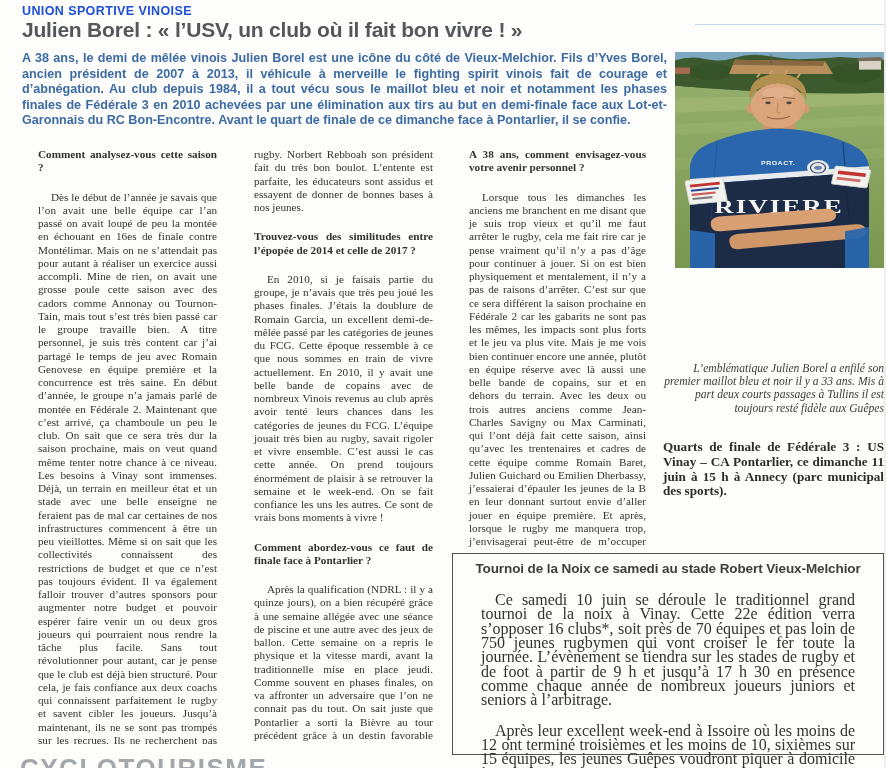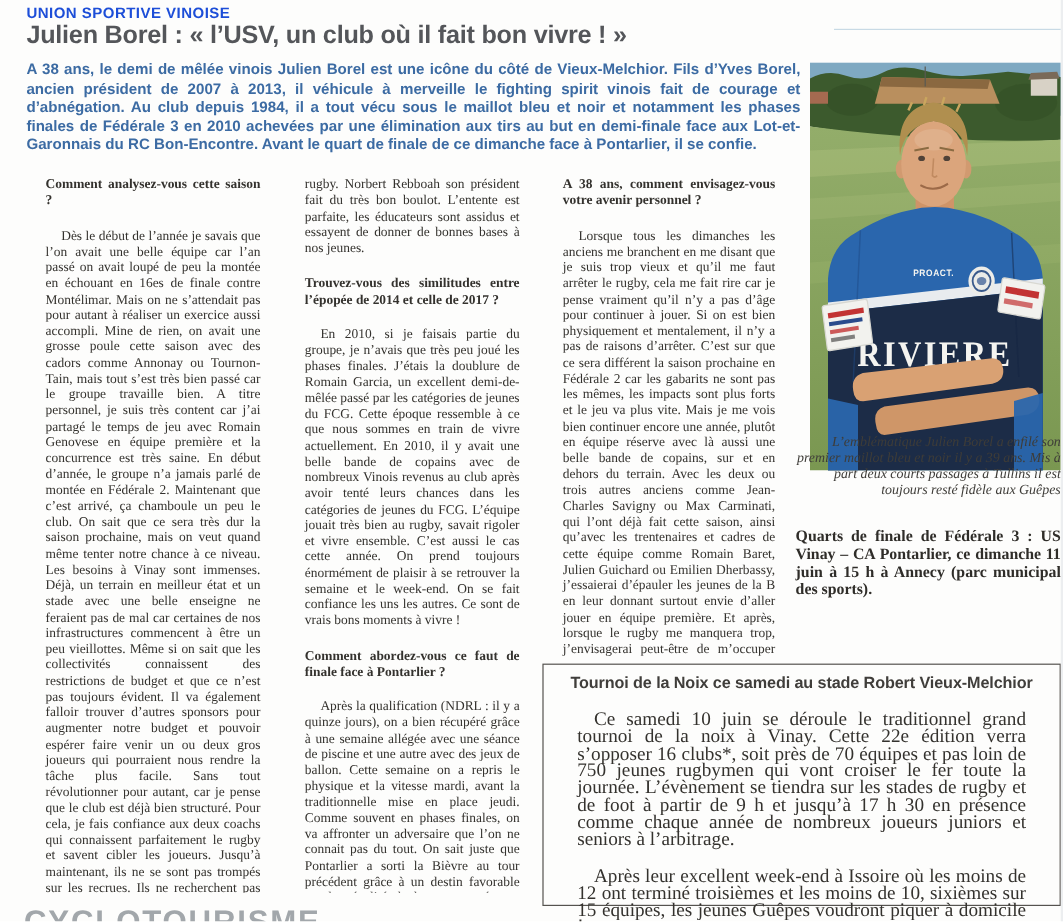--- a/index.html
+++ b/index.html
@@ -15,21 +15,21 @@
   .col{position:absolute;top:132px;width:211px;font-size:11.2px;line-height:13.25px;
        text-align:justify;overflow:hidden;hyphens:auto}
   .col1{left:22px;height:612px}
   .col2{left:238px;height:612px}
   .col3{left:453px;width:209px;height:416px}
   .col p,.bp p{margin:16px}
   .col p.q{font-weight:bold}
   .col p.a{text-indent:13px}
   .col p.cont{text-indent:0}
   .col p.byline{font-weight:normal;text-indent:28px}
-  .photo{position:absolute;left:675px;top:52px;width:209px;height:340px}
+  .photo{position:absolute;left:675px;top:52px;width:209px;height:216px}
   .photo svg{display:block;width:100%;height:100%}
   .caption{position:absolute;left:663px;top:362px;width:221px;font-style:italic;
            font-size:11.6px;line-height:13.2px;text-align:right;color:#3e3c38}
   .match{position:absolute;left:663px;top:440px;width:221px;font-weight:bold;
          font-size:13.2px;line-height:14.8px;text-align:justify;color:#2f2d29}
   .box{position:absolute;left:452px;top:553px;width:432px;height:202px;
        border:1.5px solid #55534f;padding:7px 12px 0;background:#fdfdfc}
   .box h2{font:bold 13.5px/1.2 "Liberation Sans",sans-serif;color:#403e3b;text-align:center;
           white-space:nowrap;margin-bottom:6px;letter-spacing:-.1px}
   .bp p{font-size:16px;line-height:14.3px;text-align:justify;text-indent:14px;hyphens:auto}
@@ -137,21 +137,21 @@
       <path d="M82,36 L85,30 M95,32 L97,26 M110,32 L112,26 M122,37 L125,31" stroke="#caa65e" stroke-width="2" fill="none"></path>
       <path d="M87,66 L99,64" stroke="#8a6b42" stroke-width="1.5" fill="none"></path>
       <path d="M108,64 L120,66" stroke="#8a6b42" stroke-width="1.5" fill="none"></path>
       <ellipse cx="93" cy="72" rx="2.8" ry="2" fill="#504238"></ellipse>
       <ellipse cx="114" cy="72" rx="2.8" ry="2" fill="#504238"></ellipse>
       <path d="M103,72 L102,85 Q104,87 106,85" stroke="#c08a60" stroke-width="1.3" fill="none"></path>
       <path d="M92,92 Q103,98 115,91" stroke="#9c6a48" stroke-width="1.6" fill="none"></path>
     </svg>
   </figure>
 
-  <div class="caption">L’emblématique Julien Borel a enfilé son premier maillot bleu et noir il y a 39 ans. Mis à part deux courts passages à Tullins il est toujours resté fidèle aux Guêpes</div>
+  <div class="caption">L’emblématique Julien Borel a enfilé son premier maillot bleu et noir il y a 33 ans. Mis à part deux courts passages à Tullins il est toujours resté fidèle aux Guêpes</div>
 
   <p class="match">Quarts de finale de Fédérale 3 : US Vinay – CA Pontarlier, ce dimanche 11 juin à 15 h à Annecy (parc municipal des sports).</p>
 
   <section class="box">
     <h2>Tournoi de la Noix ce samedi au stade Robert Vieux-Melchior</h2>
     <div class="bp">
         <p class="boxp">Ce samedi 10 juin se déroule le traditionnel grand tournoi de la noix à Vinay. Cette 22e édition verra s’opposer 16 clubs*, soit près de 70 équipes et pas loin de 750 jeunes rugbymen qui vont croiser le fer toute la journée. L’évènement se tiendra sur les stades de rugby et de foot à partir de 9 h et jusqu’à 17 h 30 en présence comme chaque année de nombreux joueurs juniors et seniors à l’arbitrage.</p>
         <p class="boxp">Après leur excellent week-end à Issoire où les moins de 12 ont terminé troisièmes et les moins de 10, sixièmes sur 15 équipes, les jeunes Guêpes voudront piquer à domicile !</p>
       </div>
     <p class="footnote">*La BIBS, CSGB, La Motte-Servolex, Meximieux, Saint-Donat, Saint-Marcellin, Saint-Vallier, Succieu, La Tour-du-Pin, Tullins, Voiron, Saint-Jean-en-Royans, Eymeux, Renage, Valencia (Espagne) et l’US Vinay.</p>

